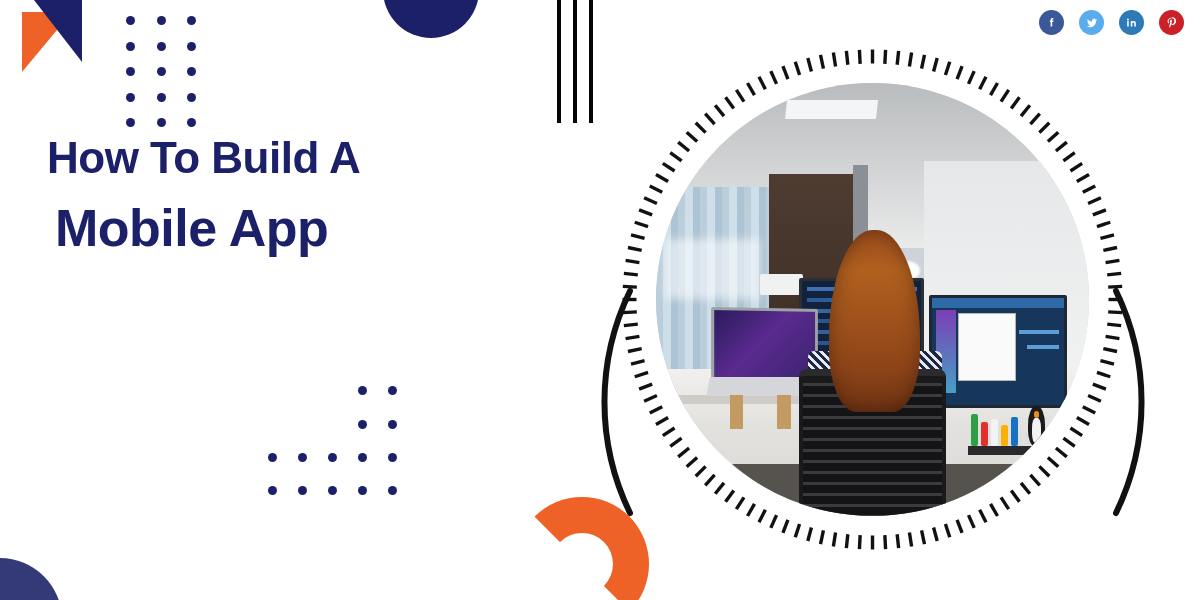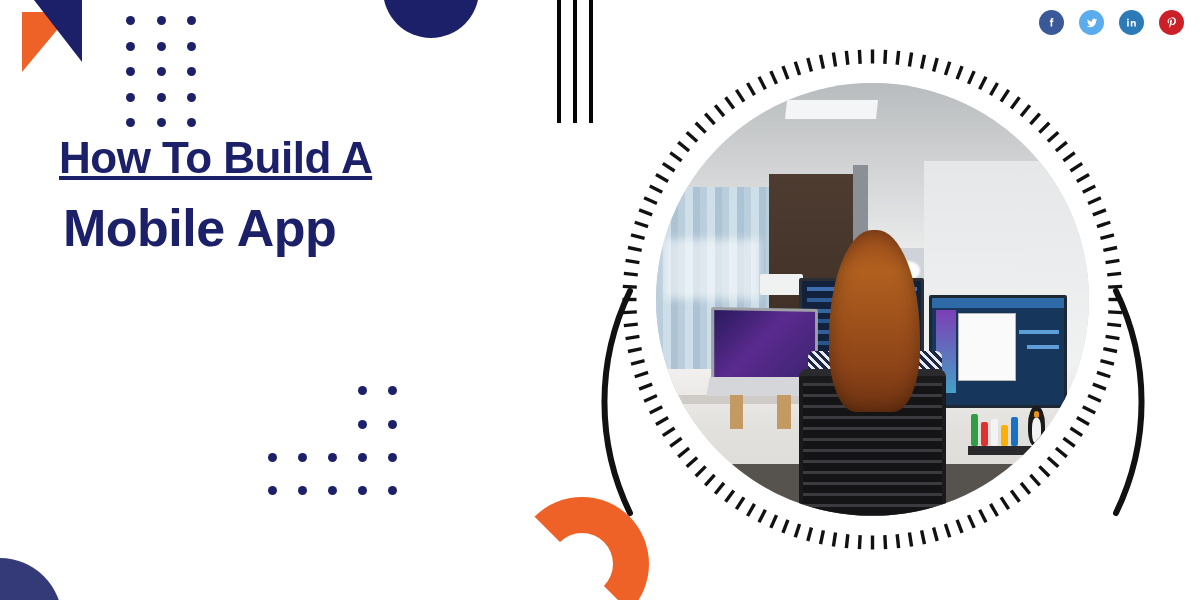--- a/index.html
+++ b/index.html
@@ -105,31 +105,30 @@
     line-height: 1.0;
     margin: 0 0 18px 0;
     white-space: nowrap;
   }
   .headline-1 {
     font-size: 44px;
     font-weight: 700;
     color: #1b2069;
     letter-spacing: -0.5px;
     line-height: 1.0;
-    margin: 0 0 22px 12px;
+    margin: 0 0 22px 0;
     white-space: nowrap;
-    text-decoration: underline;
   }
   .headline-2 {
     font-size: 52px;
     font-weight: 700;
     color: #1b2069;
     letter-spacing: -0.5px;
     line-height: 1.0;
-    margin: 16px;
+    margin: 8px;
     white-space: nowrap;
   }
   .cta {
     position: absolute;
     left: 47px;
     top: 363px;
     width: 280px;
     height: 64px;
     background: #ee6227;
     border: none;

